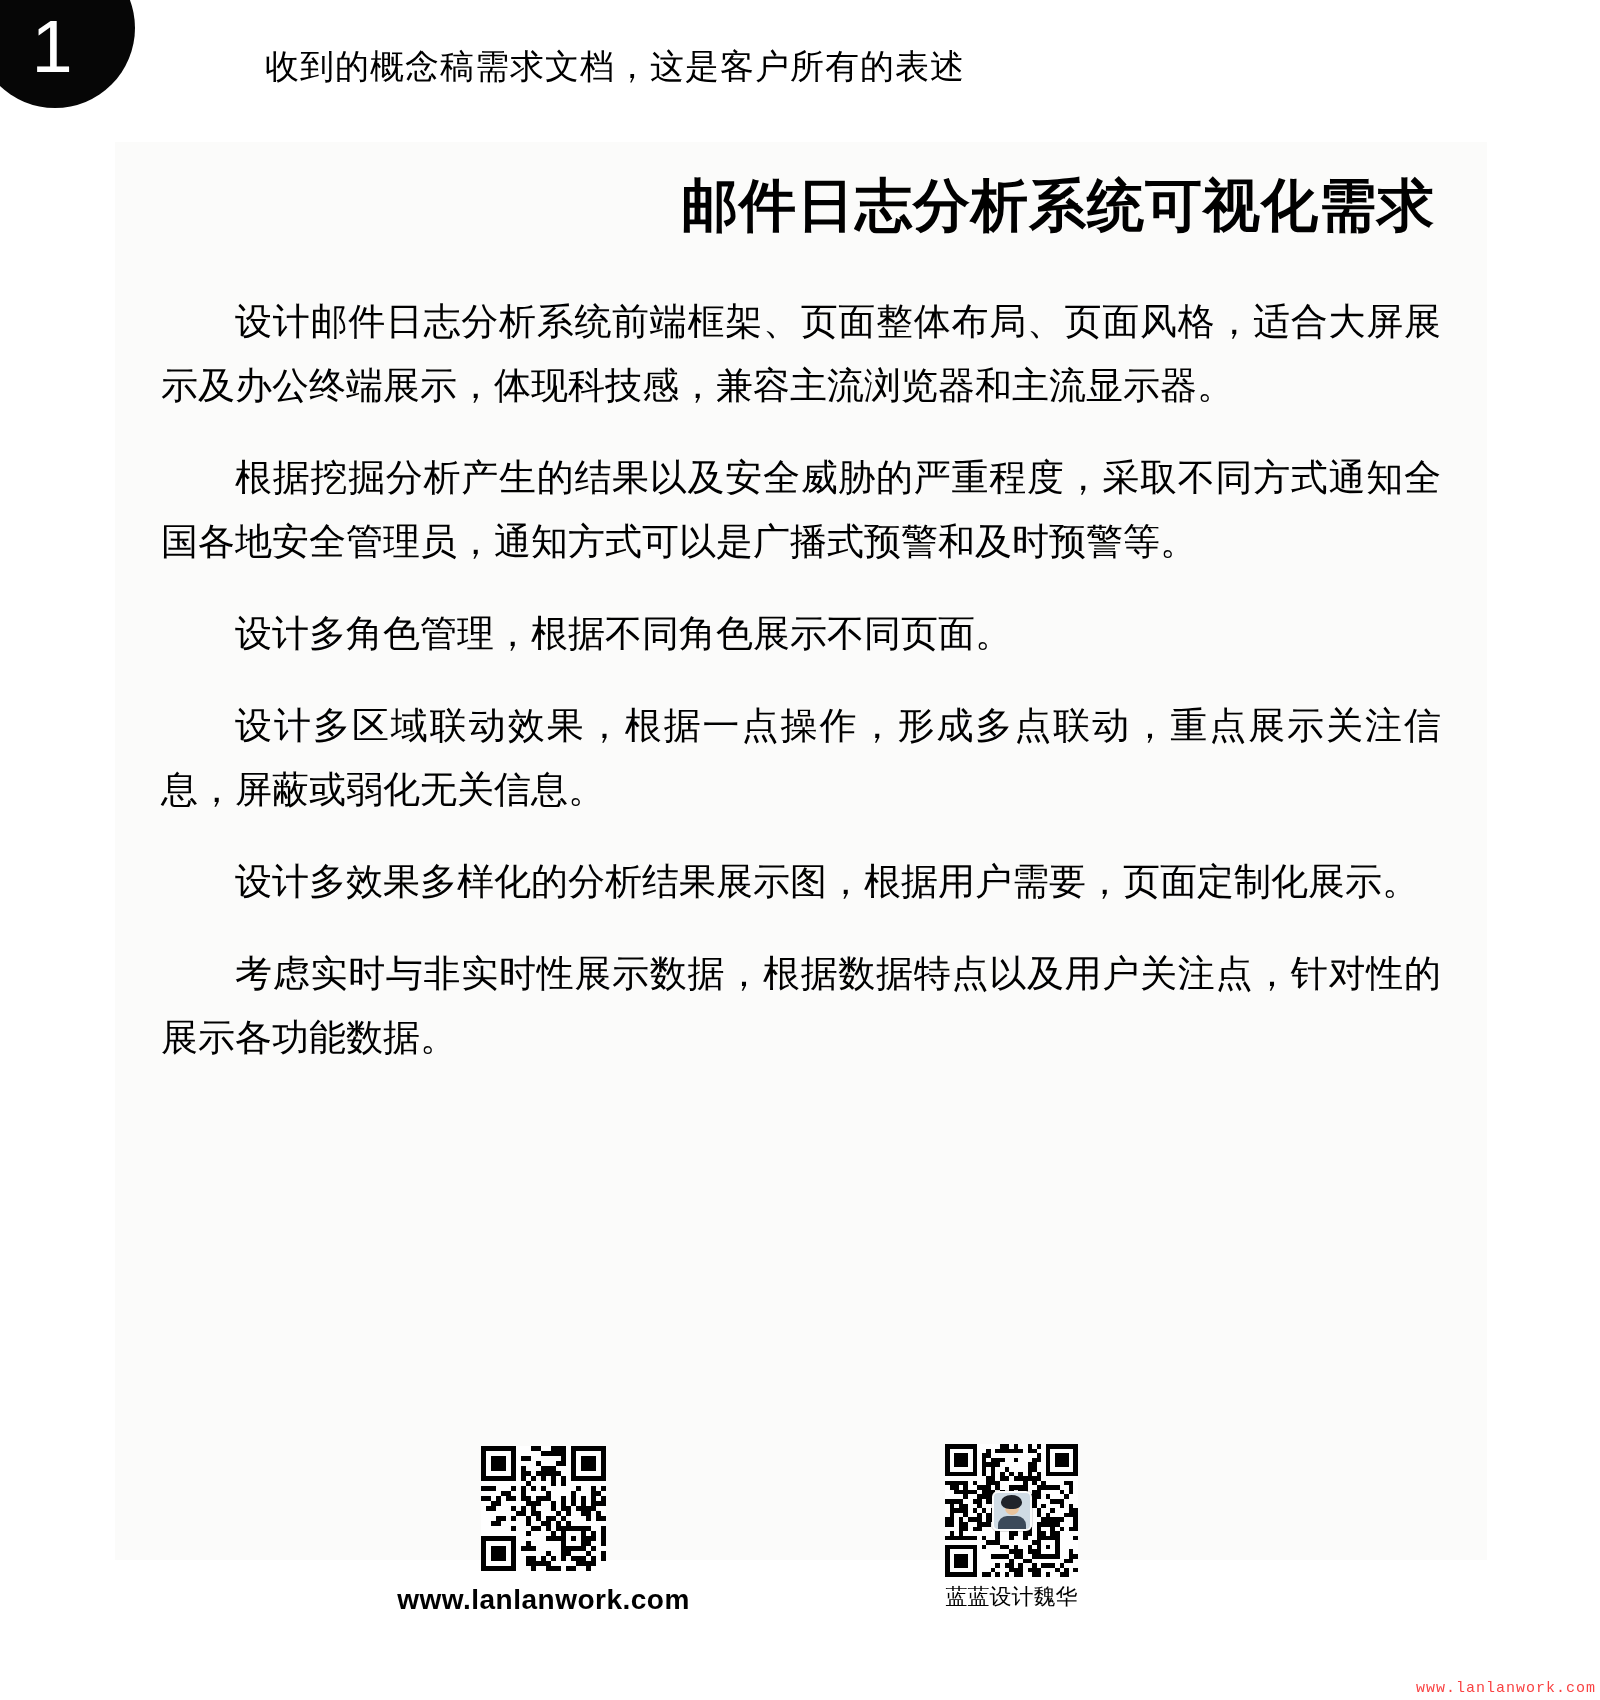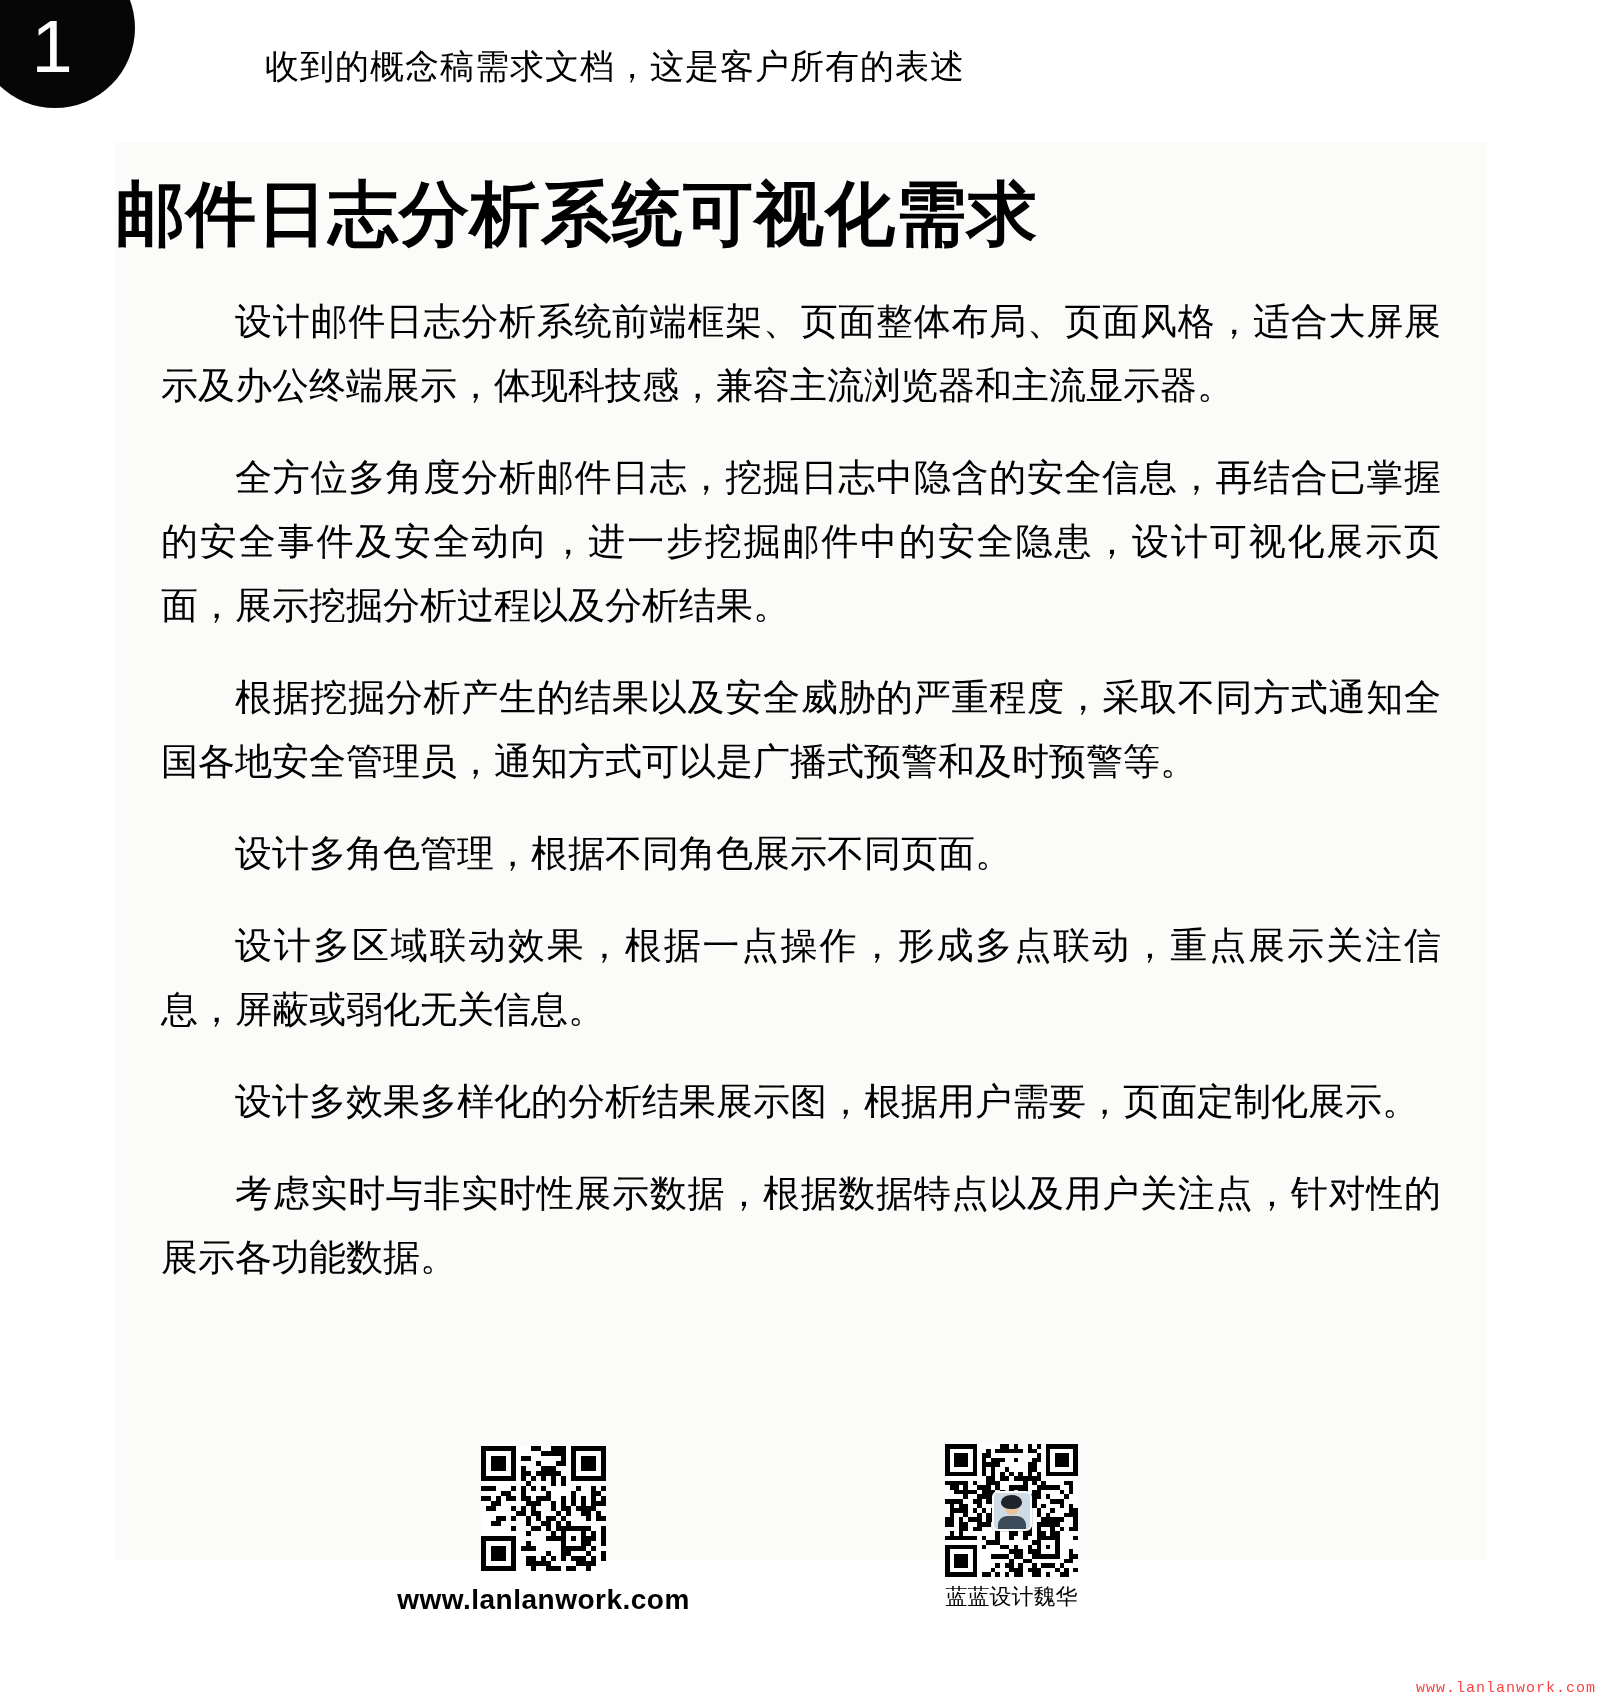--- a/index.html
+++ b/index.html
@@ -48,22 +48,22 @@
     letter-spacing: 1px;
     font-family: "Liberation Sans", sans-serif;
     white-space: nowrap;
   }
 
   .doc-title {
     position: absolute;
     left: 115px; top: 168px;
     width: 1320px;
     margin: 0;
-    text-align: left;
-    font-size: 70px;
+    text-align: right;
+    font-size: 57px;
     font-weight: 900;
     color: #000;
     letter-spacing: 1px;
     font-family: "Liberation Sans", sans-serif;
   }
 
   .doc-body {
     position: absolute;
     left: 161px; top: 290px;
     width: 1288px;
@@ -133,21 +133,20 @@
   <div class="step-badge">
     <span class="step-num">1</span>
   </div>
 
   <div class="page-header">收到的概念稿需求文档，这是客户所有的表述</div>
 
   <h1 class="doc-title">邮件日志分析系统可视化需求</h1>
 
   <div class="doc-body">
     <p class="para">设计邮件日志分析系统前端框架、页面整体布局、页面风格，适合大屏展示及办公终端展示，体现科技感，兼容主流浏览器和主流显示器。</p>
-    <p class="para">全方位多角度分析邮件日志，挖掘日志中隐含的安全信息，再结合已掌握的安全事件及安全动向，进一步挖掘邮件中的安全隐患，设计可视化展示页面，展示挖掘分析过程以及分析结果。</p>
     <p class="para">根据挖掘分析产生的结果以及安全威胁的严重程度，采取不同方式通知全国各地安全管理员，通知方式可以是广播式预警和及时预警等。</p>
     <p class="para">设计多角色管理，根据不同角色展示不同页面。</p>
     <p class="para">设计多区域联动效果，根据一点操作，形成多点联动，重点展示关注信息，屏蔽或弱化无关信息。</p>
     <p class="para">设计多效果多样化的分析结果展示图，根据用户需要，页面定制化展示。</p>
     <p class="para">考虑实时与非实时性展示数据，根据数据特点以及用户关注点，针对性的展示各功能数据。</p>
   </div>
 
   <div class="qr-figure qr-left">
     <div class="qr-box">
         <svg xmlns="http://www.w3.org/2000/svg" viewBox="0 0 25 25" width="100%" height="100%" shape-rendering="crispEdges" fill="#000">

